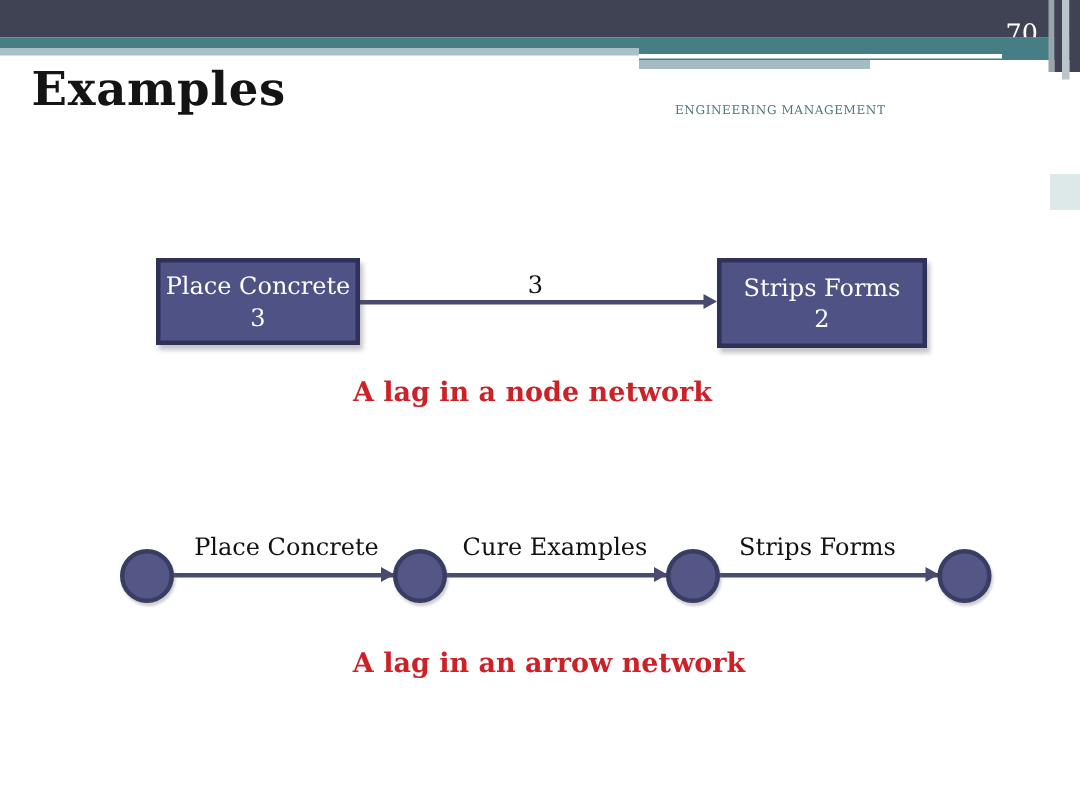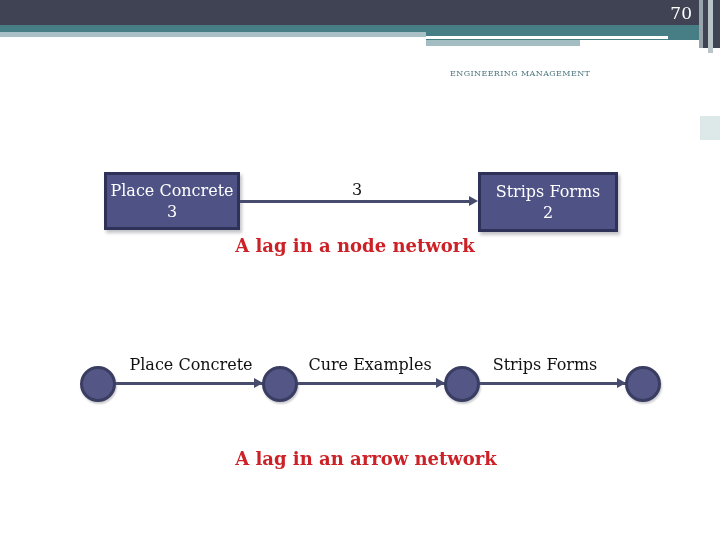--- a/index.html
+++ b/index.html
@@ -9,21 +9,21 @@
     background: #ffffff;
     overflow: hidden;
     font-family: "DejaVu Serif", "Liberation Serif", serif;
   }
   
   .topbar {
     position: absolute; left: 0; top: 0; width: 720px; height: 25px;
     background: #3f4354;
   }
   .pagenum {
-    position: absolute; right: 28px; top: 3px;
+    position: absolute; right: 28px; top: 13px;
     color: #ffffff; font-size: 17px; line-height: 20px;
   }
   .teal-bar { position: absolute; left: 0; top: 25px; width: 720px; height: 8px; background: #477e85; }
   .light-strip-left { position: absolute; left: 0; top: 32px; width: 426px; height: 5px; background: #a9c0c6; }
   .teal-block-right { position: absolute; left: 426px; top: 25px; width: 294px; height: 15px; background: #477e85; }
   .white-line { position: absolute; left: 426px; top: 36px; width: 242px; height: 3px; background: #ffffff; }
   .light-bar-right { position: absolute; left: 426px; top: 40px; width: 154px; height: 6px; background: #a3bdc3; }
   .vstrip-1 { position: absolute; left: 699px; top: 0; width: 4px; height: 48px; background: #9aa4ad; }
   .vstrip-2 { position: absolute; left: 703px; top: 0; width: 5px; height: 48px; background: #3f4354; }
   .vstrip-3 { position: absolute; left: 708px; top: 0; width: 5px; height: 53px; background: #b9c5c9; }
@@ -62,22 +62,22 @@
   }
   .node-arrow { left: 469px; top: 196px; }
   .lag-label {
     position: absolute; left: 340px; top: 180px; width: 34px;
     text-align: center; font-size: 16px; color: #111111;
   }
   .caption {
     position: absolute; text-align: center;
     font-size: 18px; font-weight: bold; color: #cc2127;
   }
-  .caption-1 { left: 205px; top: 235px; width: 300px; }
-  .caption-2 { left: 216px; top: 448px; width: 300px; }
+  .caption-1 { left: 205px; top: 251px; width: 300px; }
+  .caption-2 { left: 216px; top: 432px; width: 300px; }
 
   
   .arrow-line { left: 98px; top: 382px; width: 545px; height: 3px; }
   .node-circle {
     position: absolute;
     box-sizing: border-box;
     width: 36px; height: 36px; border-radius: 50%;
     background: #545786; border: 3px solid #3a3d62;
     box-shadow: 1px 2px 2px rgba(110,110,120,0.35);
   }
@@ -109,20 +109,21 @@
   <div class="light-strip-left"></div>
   <div class="teal-block-right"></div>
   <div class="white-line"></div>
   <div class="light-bar-right"></div>
   <div class="vstrip-1"></div>
   <div class="vstrip-2"></div>
   <div class="vstrip-3"></div>
   <div class="vstrip-4"></div>
   <div class="faint-square"></div>
 
+  <h1 class="title">Examples</h1>
   <div class="header-label">ENGINEERING MANAGEMENT</div>
 
   <div class="node-box box-1">
     <div>Place Concrete</div>
     <div>3</div>
   </div>
   <div class="h-line node-line"></div>
   <div class="arrow-right node-arrow"></div>
   <div class="lag-label">3</div>
   <div class="node-box box-2">

